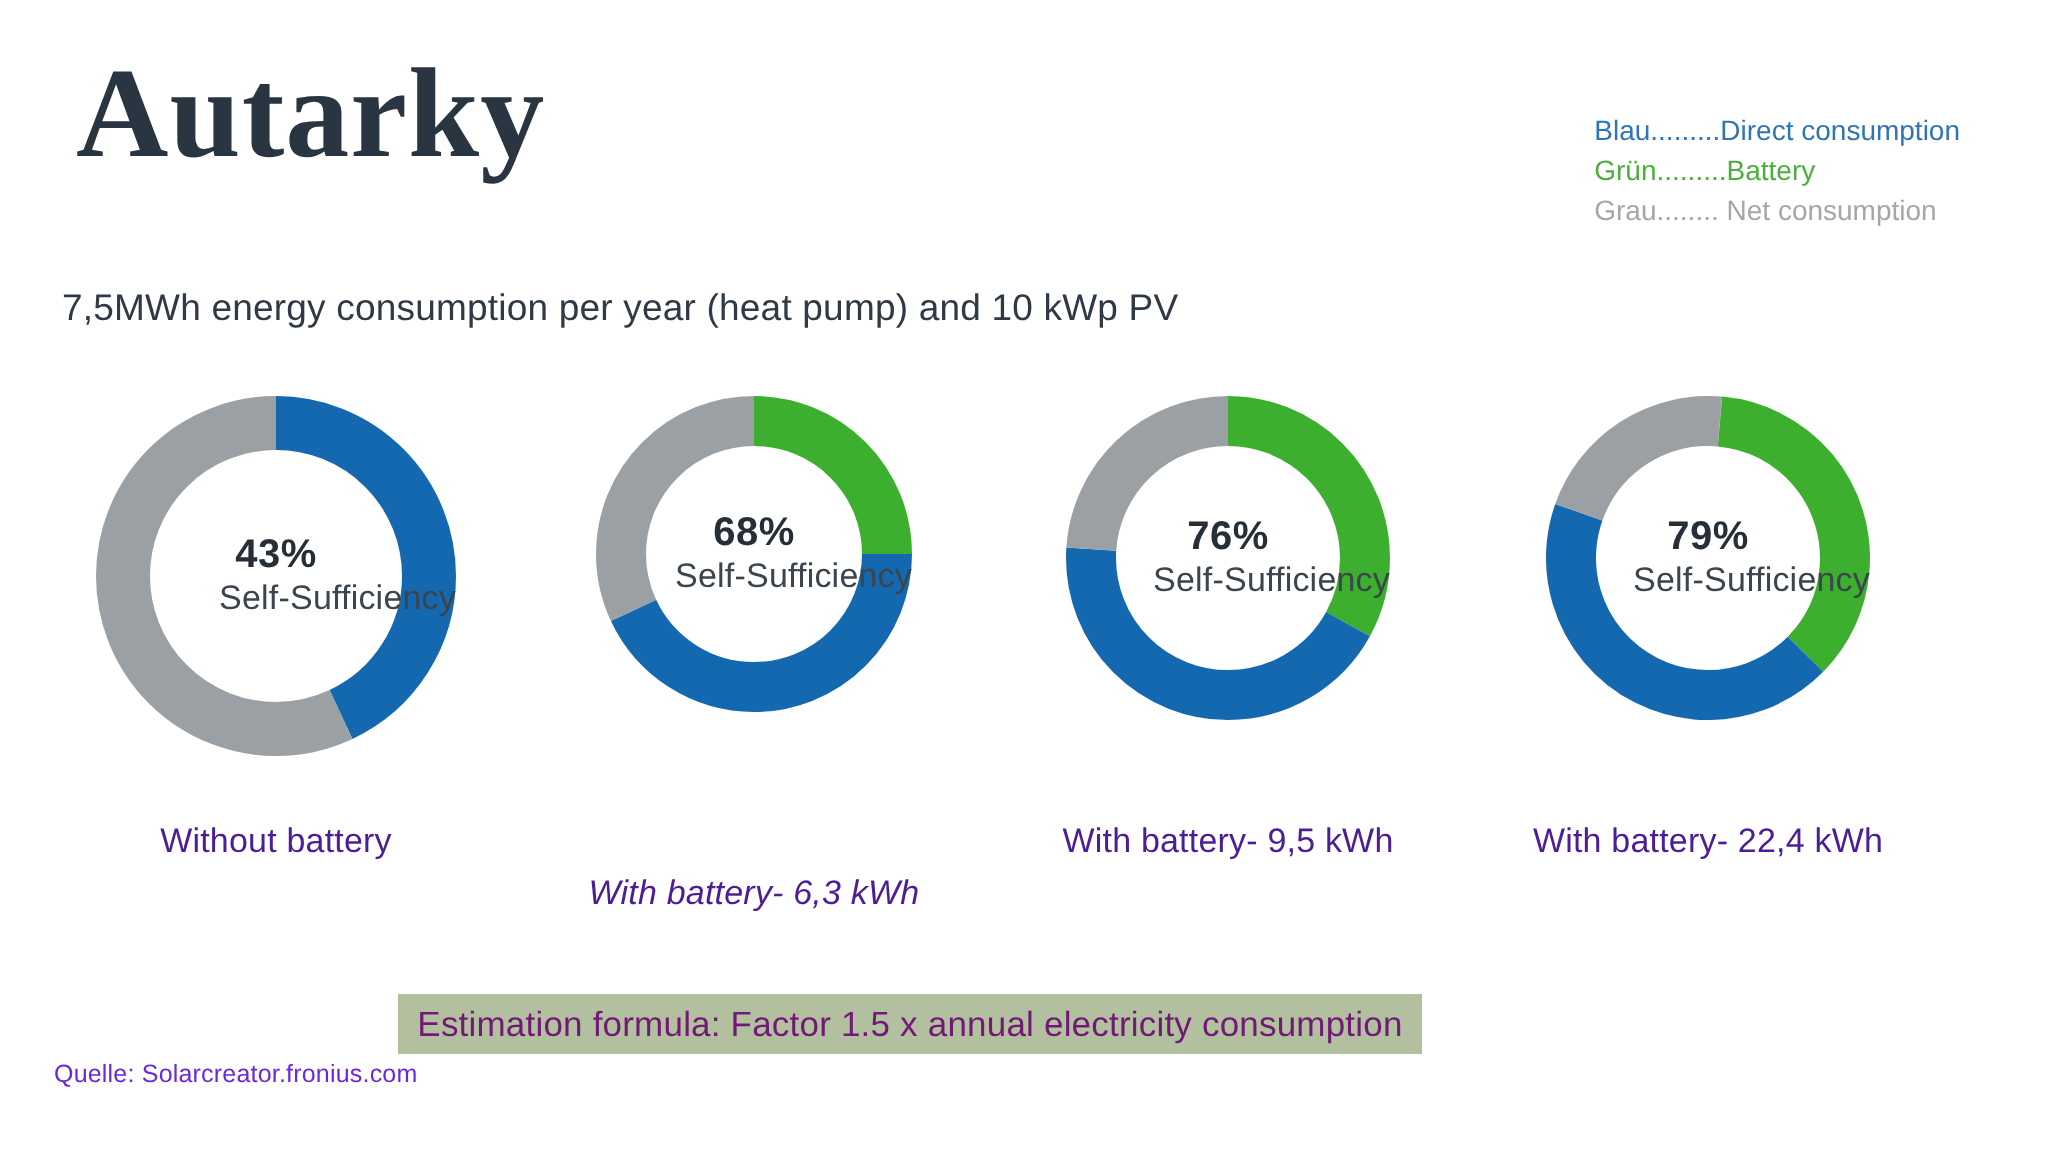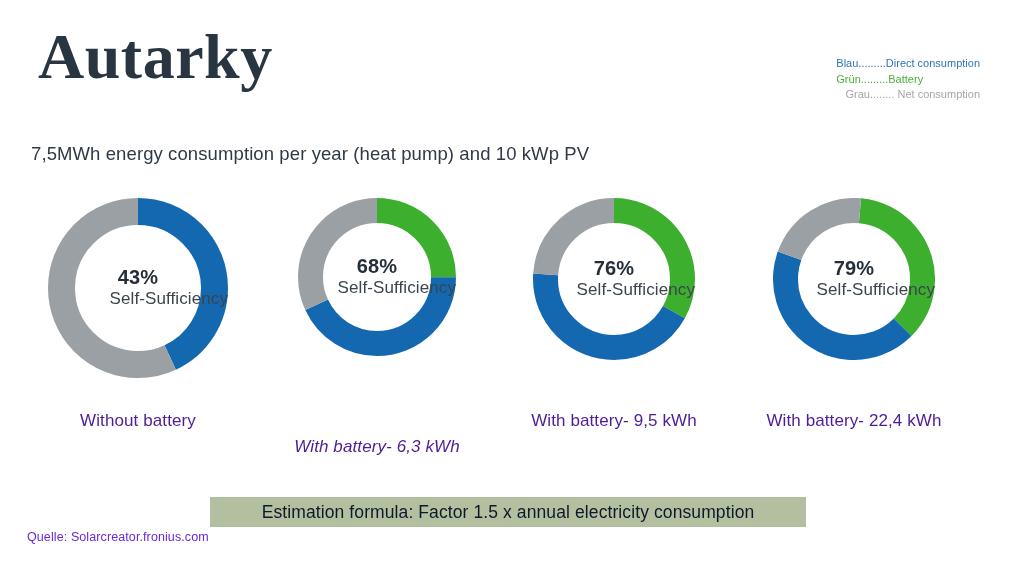--- a/index.html
+++ b/index.html
@@ -27,31 +27,31 @@
     letter-spacing: 0.5px;
     line-height: 1.08;
   }
 
   
   .legend {
     position: absolute;
     right: 44px;
     top: 56px;
     text-align: left;
-    font-size: 11px;
+    font-size: 14px;
     line-height: 1.42;
     white-space: nowrap;
   }
   .legend-row { display: block; }
   .legend-row .lg-key,
   .legend-row .lg-dots,
   .legend-row .lg-val { display: inline; }
   .legend-blue  { color: #2e75b6; }
   .legend-green { color: #4caf3d; }
-  .legend-gray  { color: #a6a6a6; text-align: right; }
+  .legend-gray  { color: #a6a6a6; }
 
   
   .subtitle {
     position: absolute;
     left: 31px;
     top: 143px;
     font-size: 18.5px;
     color: #2f3a46;
     letter-spacing: 0.1px;
   }
@@ -101,30 +101,30 @@
   .donut-caption {
     font-size: 17px;
     color: #4c1d95;
     white-space: nowrap;
     letter-spacing: 0.1px;
   }
 
   
   .formula-banner {
     position: absolute;
-    left: 210px;
+    left: 199px;
     top: 497px;
-    width: 596px;
+    width: 512px;
     height: 30px;
     background: #b3c0a0;
     display: flex;
     align-items: center;
     justify-content: center;
     font-size: 17.5px;
-    color: #0f172a;
+    color: #701a75;
     letter-spacing: 0.1px;
   }
 
   
   .source-note {
     position: absolute;
     left: 27px;
     top: 530px;
     font-size: 12.5px;
     color: #6d28d9;

